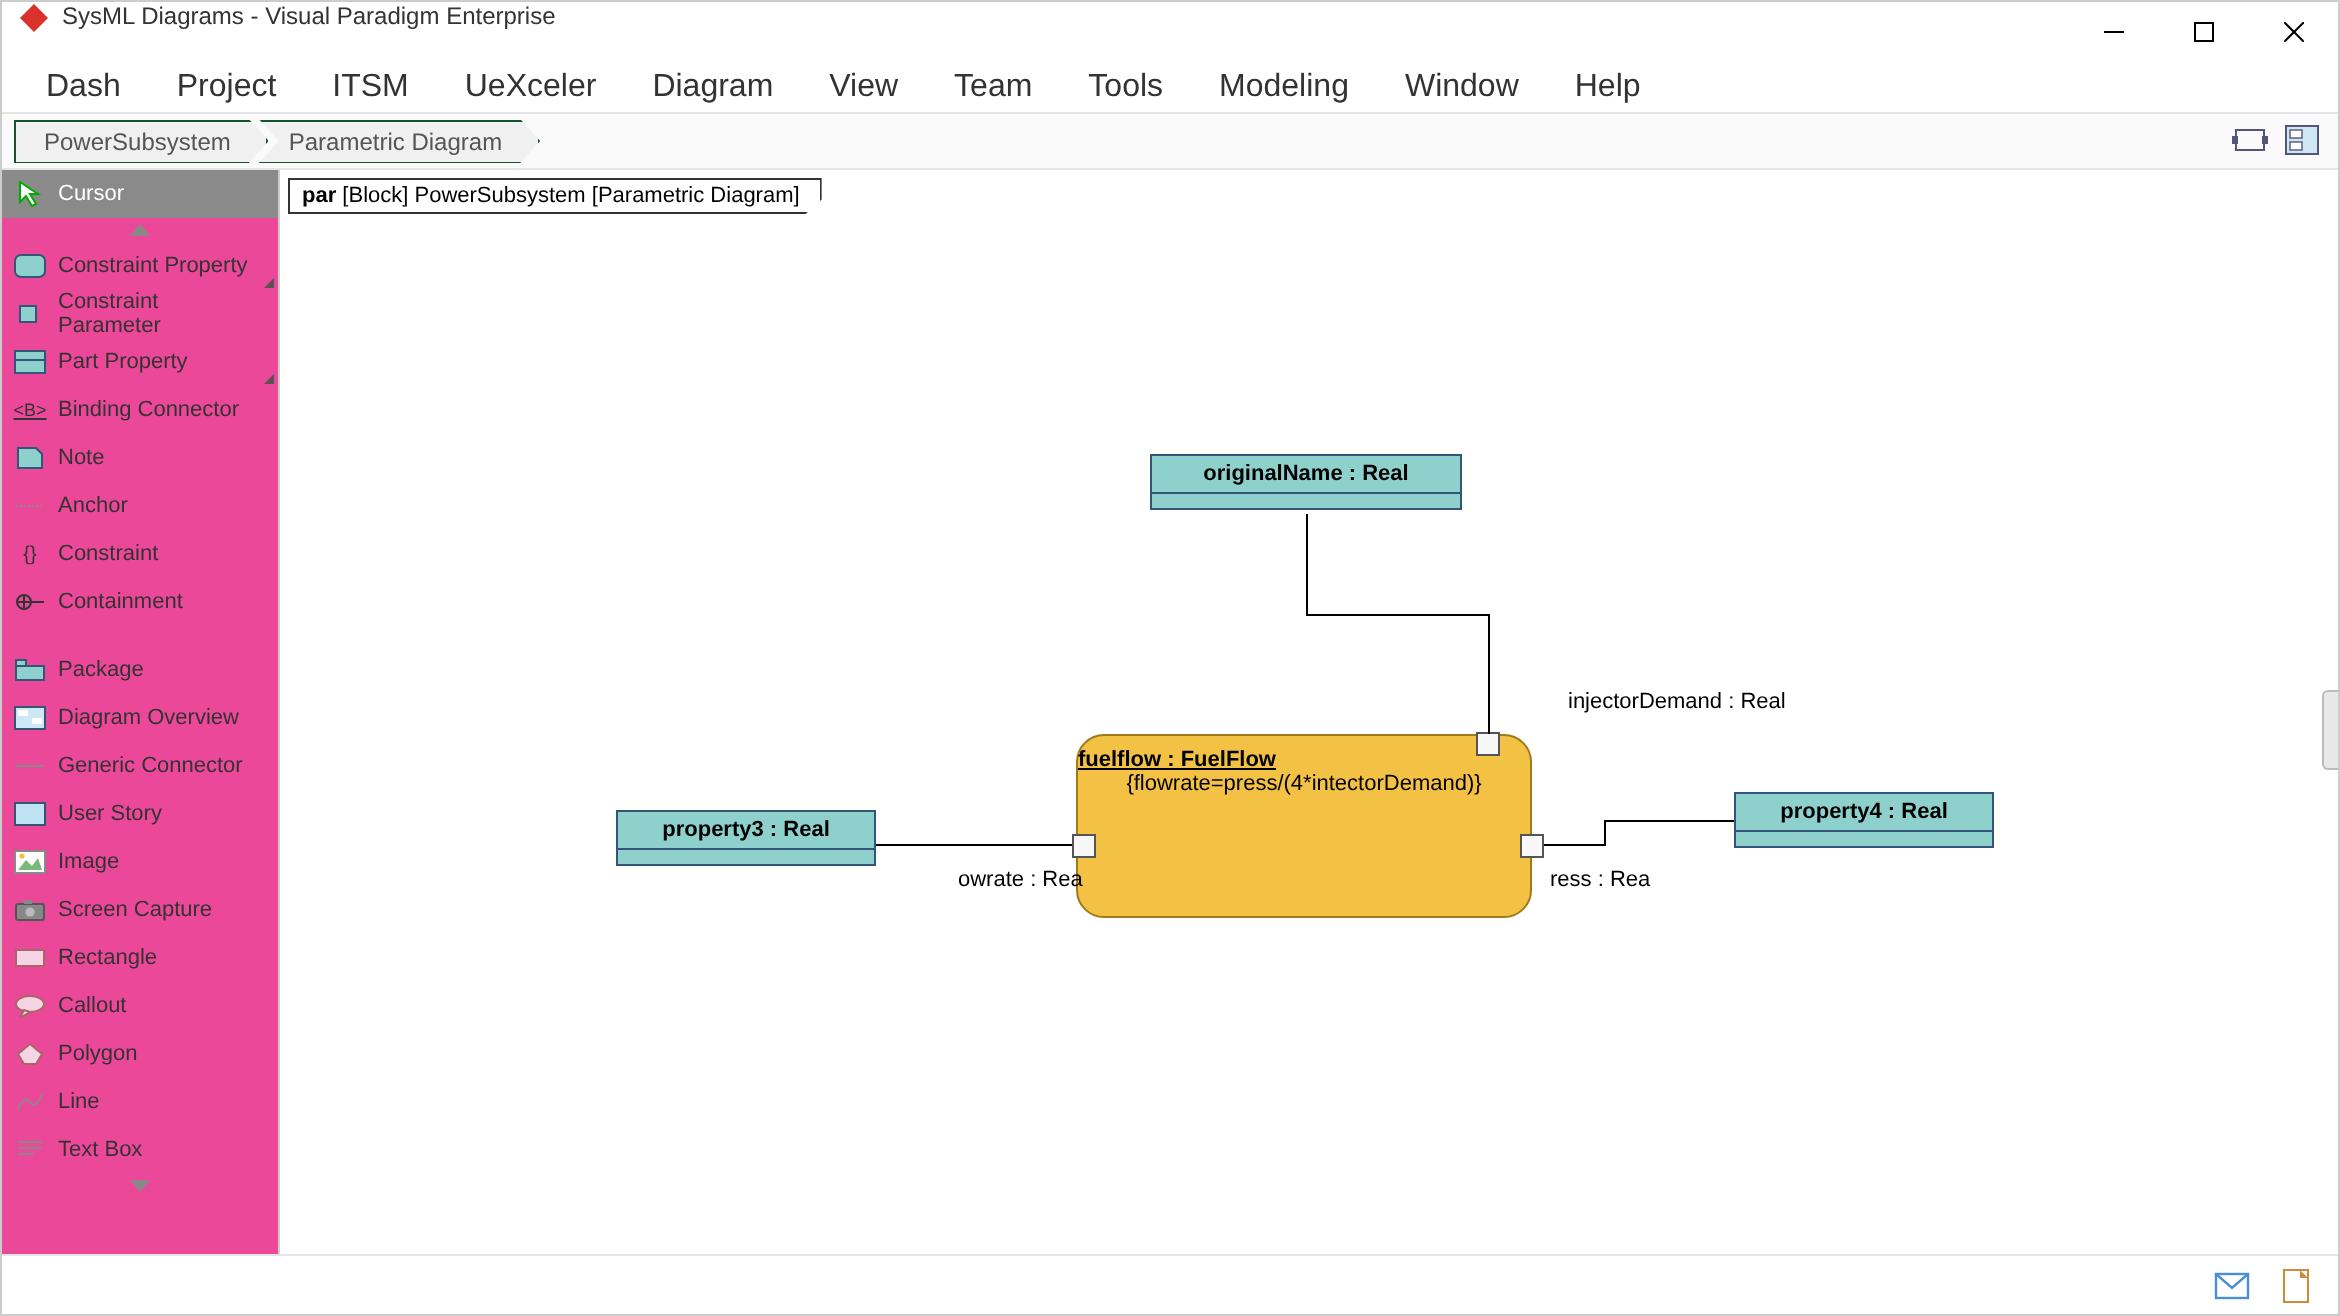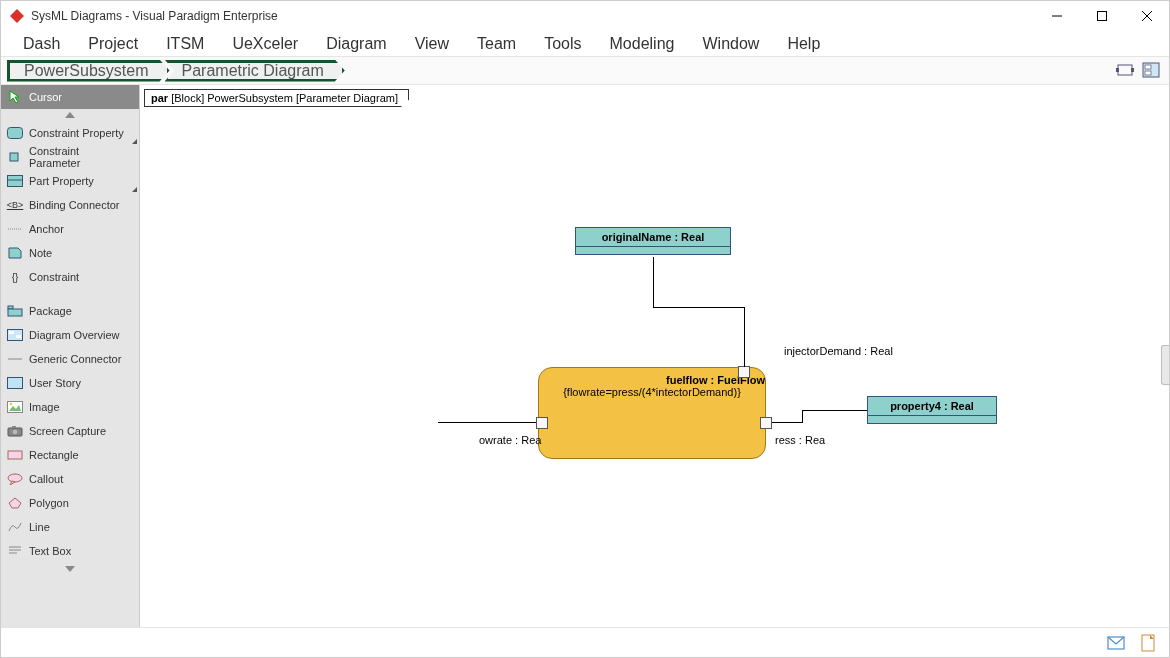--- a/index.html
+++ b/index.html
@@ -1,53 +1,53 @@
 <!DOCTYPE html>
 <html><head>
 <meta charset="utf-8">
 <style>
 * { box-sizing: border-box; margin: 0; padding: 0; font-family: "Segoe UI", Arial, sans-serif; }
 body { width: 1170px; height: 658px; background: #fff; overflow: hidden; position: relative; border: 1px solid #ccc; }
 
-.titlebar { height: 30px; display: flex; align-items: center; padding: 0 0 0 8px; background: #fff; }
+.titlebar { height: 30px; display: flex; align-items: flex-start; padding: 0 0 0 8px; background: #fff; }
 .titlebar .app-icon { width: 16px; height: 16px; margin-right: 6px; }
 .titlebar .title { font-size: 12px; color: #333; flex: 1; }
 .titlebar .win-controls { display: flex; }
 .titlebar .win-btn { width: 45px; height: 30px; display: flex; align-items: center; justify-content: center; font-size: 13px; cursor: default; }
 
 .menubar { height: 26px; display: flex; align-items: center; padding: 0 8px; border-bottom: 1px solid #e5e5e5; }
 .menubar .menu-item { font-size: 16px; color: #333; padding: 4px 14px; cursor: default; }
 
 .breadcrumb-row { height: 28px; background: #fafafa; border-bottom: 1px solid #e5e5e5; display: flex; align-items: center; padding: 0 6px; position: relative; }
-.bc-item { position: relative; display: inline-flex; align-items: center; height: 22px; background: #f0f0f0; border: 3px solid #14532d; font-size: 16px; color: #555; padding: 0 18px 0 14px; margin-right: -5px; clip-path: polygon(0 0, calc(100% - 10px) 0, 100% 50%, calc(100% - 10px) 100%, 0 100%, 10px 50%); }
+.bc-item { position: relative; display: inline-flex; align-items: center; height: 22px; background: #f0f0f0; border: 1px solid #14532d; font-size: 12px; color: #555; padding: 0 18px 0 14px; margin-right: -5px; clip-path: polygon(0 0, calc(100% - 10px) 0, 100% 50%, calc(100% - 10px) 100%, 0 100%, 10px 50%); }
 .bc-item.first { clip-path: polygon(0 0, calc(100% - 10px) 0, 100% 50%, calc(100% - 10px) 100%, 0 100%); }
 .breadcrumb-right { position: absolute; right: 8px; top: 3px; display: flex; gap: 6px; }
 .bc-icon { width: 20px; height: 20px; display: flex; align-items: center; justify-content: center; cursor: default; }
 
 .workspace { position: absolute; top: 84px; left: 0; right: 0; bottom: 30px; display: flex; }
-.palette { width: 139px; background: #e5e5e5; border-right: 1px solid #ccc; overflow: hidden; }
+.palette { width: 139px; background: #ec4899; border-right: 1px solid #ccc; overflow: hidden; }
 .palette-item { height: 24px; display: flex; align-items: center; padding: 0 6px; font-size: 11px; color: #333; cursor: default; position: relative; }
 .palette-item.selected { background: #8a8a8a; color: #fff; }
 .palette-item .p-icon { width: 16px; height: 14px; margin-right: 6px; display: inline-flex; align-items: center; justify-content: center; flex-shrink: 0; }
 .palette-item .expand-marker { position: absolute; right: 2px; bottom: 1px; width: 0; height: 0; border-left: 5px solid transparent; border-bottom: 5px solid #555; }
 .palette-sep { height: 12px; display: flex; align-items: center; justify-content: center; }
 .palette-sep .tri-up { width: 0; height: 0; border-left: 5px solid transparent; border-right: 5px solid transparent; border-bottom: 6px solid #888; }
 .palette-sep .tri-down { width: 0; height: 0; border-left: 5px solid transparent; border-right: 5px solid transparent; border-top: 6px solid #888; }
 .palette-gap { height: 10px; }
 
 .canvas { flex: 1; background: #fff; position: relative; }
 .diagram-frame-label { position: absolute; top: 4px; left: 4px; border: 1px solid #333; background: #fff; font-size: 11px; padding: 2px 10px 2px 6px; clip-path: polygon(0 0, 100% 0, 100% 60%, calc(100% - 8px) 100%, 0 100%); }
 .diagram-frame-label b { font-weight: bold; }
 
 .block { position: absolute; background: #8ed1cc; border: 1px solid #357; }
 .block .block-header { font-size: 11px; font-weight: bold; text-align: center; padding: 3px 4px; }
 .block .block-divider { height: 8px; border-top: 1px solid #357; }
 
 .constraint-block { position: absolute; background: #f3c143; border: 1px solid #a07a1a; border-radius: 14px; }
-.constraint-block .cb-title { font-size: 11px; font-weight: bold; text-align: right; padding-top: 6px; }
+.constraint-block .cb-title { font-size: 11px; font-weight: bold; text-align: left; padding-top: 6px; text-decoration: underline; }
 .constraint-block .cb-expr { font-size: 11px; text-align: center; }
 
 .port { position: absolute; width: 12px; height: 12px; background: #f7f7f7; border: 1px solid #555; }
 .port-label { position: absolute; font-size: 11px; color: #000; white-space: nowrap; }
 
 .conn-line { position: absolute; background: #000; }
 
 .side-handle { position: absolute; right: 0; top: 260px; width: 8px; height: 40px; background: #e8e8e8; border: 1px solid #bbb; border-right: none; border-radius: 3px 0 0 3px; }
 
 .statusbar { position: absolute; left: 0; right: 0; bottom: 0; height: 30px; border-top: 1px solid #e5e5e5; display: flex; align-items: center; justify-content: flex-end; padding: 0 12px; gap: 14px; }
@@ -161,39 +161,50 @@
         <span class="expand-marker"></span>
       </div>
     <div class="palette-item">
         <span class="p-icon">
           <span style="font-size:9px;text-decoration:underline;">&lt;B&gt;</span>
         </span>
         <span>Binding Connector</span>
       </div>
     <div class="palette-item">
         <span class="p-icon">
+          <svg width="14" height="12">
+            <polygon points="1,1 10,1 13,4 13,11 1,11" fill="#8ed1cc" stroke="#357"></polygon>
+          </svg>
+        </span>
+        <span>Note</span>
+      </div>
+    <div class="palette-item">
+        <span class="p-icon">
           <svg width="14" height="8">
             <line x1="0" y1="4" x2="14" y2="4" stroke="#888" stroke-dasharray="1 1"></line>
           </svg>
         </span>
         <span>Anchor</span>
       </div>
     <div class="palette-item">
         <span class="p-icon">
-          <svg width="14" height="12">
-            <polygon points="1,1 10,1 13,4 13,11 1,11" fill="#8ed1cc" stroke="#357"></polygon>
-          </svg>
-        </span>
-        <span>Note</span>
-      </div>
-    <div class="palette-item">
-        <span class="p-icon">
           <span style="font-size:10px;">{}</span>
         </span>
         <span>Constraint</span>
+      </div>
+    <div class="palette-item">
+        <span class="p-icon">
+          <svg width="14" height="10">
+            <circle cx="4" cy="5" r="3.5" fill="none" stroke="#333"></circle>
+            <line x1="4" y1="1.5" x2="4" y2="8.5" stroke="#333"></line>
+            <line x1="0.5" y1="5" x2="7.5" y2="5" stroke="#333"></line>
+            <line x1="7.5" y1="5" x2="14" y2="5" stroke="#333"></line>
+          </svg>
+        </span>
+        <span>Containment</span>
       </div>
 
     <div class="palette-gap"></div>
 
     <div class="palette-item">
         <span class="p-icon">
           <svg width="16" height="12">
             <rect x="1" y="1" width="5" height="3" fill="#8ed1cc" stroke="#357"></rect>
             <rect x="1" y="4" width="14" height="7" fill="#8ed1cc" stroke="#357"></rect>
           </svg>
@@ -290,28 +301,32 @@
         <span>Text Box</span>
       </div>
 
     <div class="palette-sep">
         <div class="tri-down"></div>
       </div>
   </div>
 
   <div class="canvas">
     <div class="diagram-frame-label">
-      <b>par</b><span> [Block] PowerSubsystem [Parameter Diagram]</span>
+      <b>par</b><span> [Block] PowerSubsystem [Parametric Diagram]</span>
     </div>
 
     <div class="block" style="left:435px; top:142px; width:156px;">
       <div class="block-header">originalName : Real</div>
       <div class="block-divider"></div>
     </div>
 
+    <div class="block" style="left:168px; top:320px; width:130px;">
+      <div class="block-header">property3 : Real</div>
+      <div class="block-divider"></div>
+    </div>
 
     <div class="block" style="left:727px; top:311px; width:130px;">
       <div class="block-header">property4 : Real</div>
       <div class="block-divider"></div>
     </div>
 
     <div class="constraint-block" style="left:398px; top:282px; width:228px; height:92px;">
       <div class="cb-title">fuelflow : FuelFlow</div>
       <div class="cb-expr">{flowrate=press/(4*intectorDemand)}</div>
     </div>

